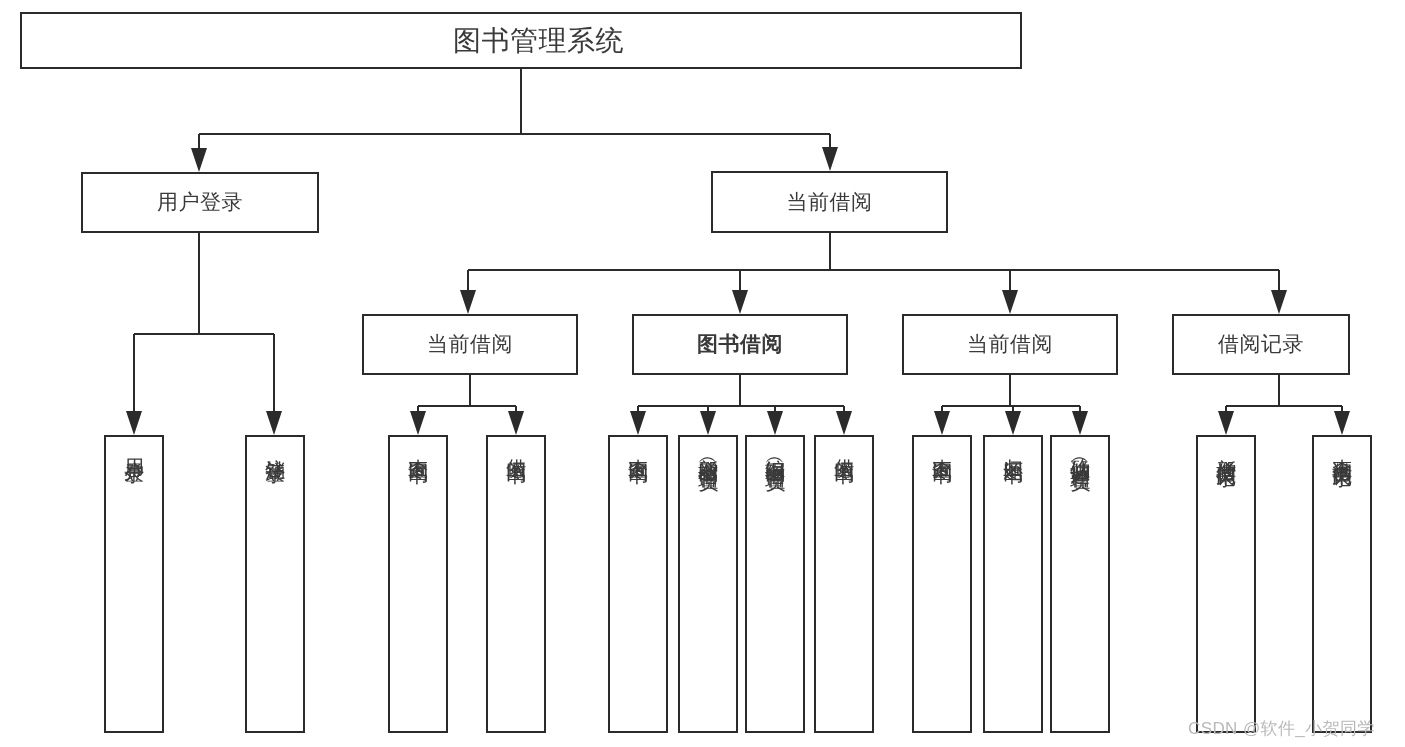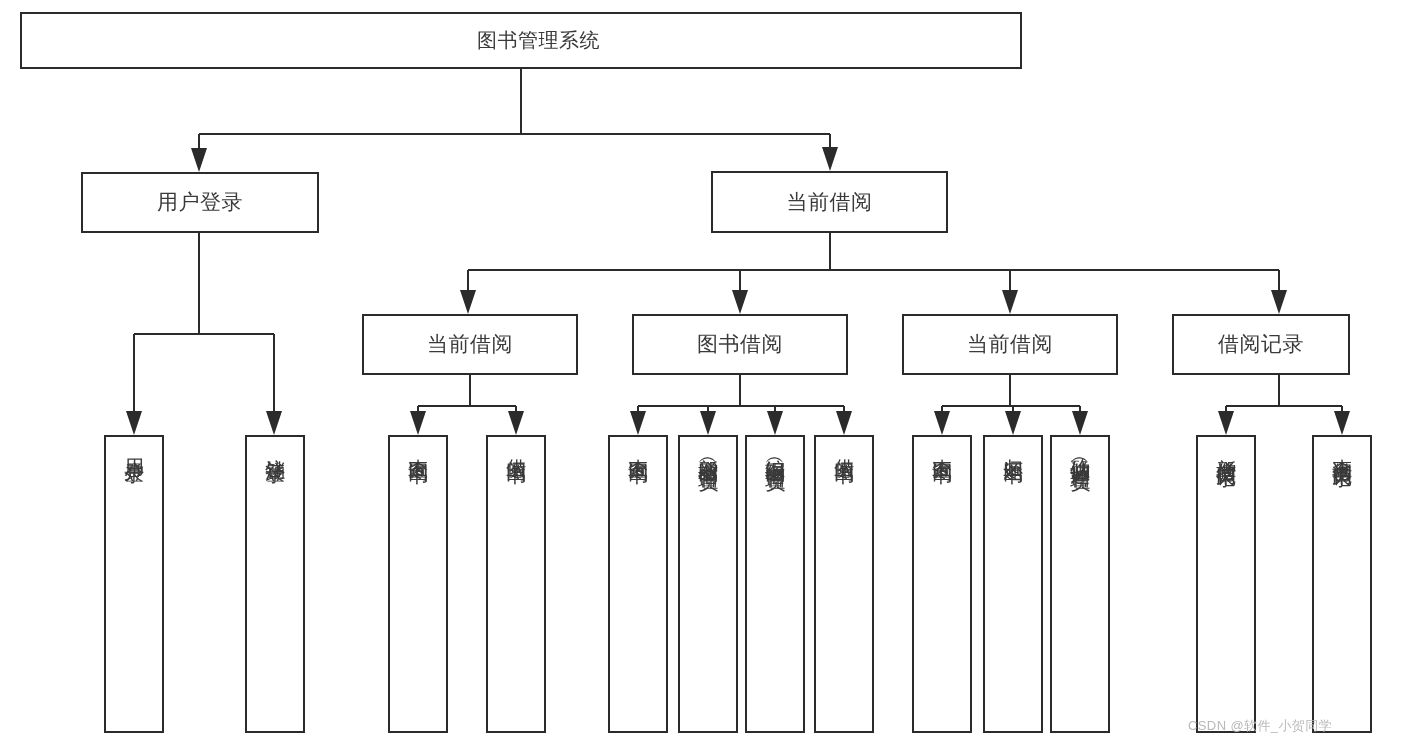--- a/index.html
+++ b/index.html
@@ -57,21 +57,21 @@
     line-height: 1.18;
     text-align: center;
   }
 
   .node.horizontal {
     font-size: 21px;
     letter-spacing: 0.5px;
   }
 
   .node.root {
-    font-size: 20px;
+    font-size: 28px;
     padding-left: 35px;
   }
 
   
   .node.vertical {
     font-size: 20px;
     align-items: flex-start;
     justify-content: center;
     padding-top: 6px;
   }
@@ -79,21 +79,21 @@
     writing-mode: vertical-rl;
     text-orientation: upright;
     letter-spacing: 2px;
     white-space: nowrap;
     display: block;
   }
 
   .watermark {
     position: absolute;
     color: #b9b9b9;
-    font-size: 13px;
+    font-size: 17px;
     white-space: nowrap;
     letter-spacing: 0.4px;
     font-family: "Liberation Sans", "DejaVu Sans", sans-serif;
   }
 </style>
 </head>
 <body>
 
 <div id="diagram-root">
 
@@ -169,21 +169,21 @@
   <div class="node horizontal" style="left:81px; top:172px; width:238px; height:61px;">
     <span>用户登录</span>
   </div>
   <div class="node horizontal" style="left:711px; top:171px; width:237px; height:62px;">
     <span>当前借阅</span>
   </div>
 
   <div class="node horizontal" style="left:362px; top:314px; width:216px; height:61px;">
     <span>当前借阅</span>
   </div>
-  <div class="node horizontal" style="left:632px; top:314px; width:216px; height:61px;">
+  <div class="node horizontal" style="left:632px; top:314px; width:216px; height:61px;font-weight:bold;">
     <span>图书借阅</span>
   </div>
   <div class="node horizontal" style="left:902px; top:314px; width:216px; height:61px;">
     <span>当前借阅</span>
   </div>
   <div class="node horizontal" style="left:1172px; top:314px; width:178px; height:61px;">
     <span>借阅记录</span>
   </div>
 
   <div class="node vertical" style="left:104px; top:435px; width:60px; height:298px;">

